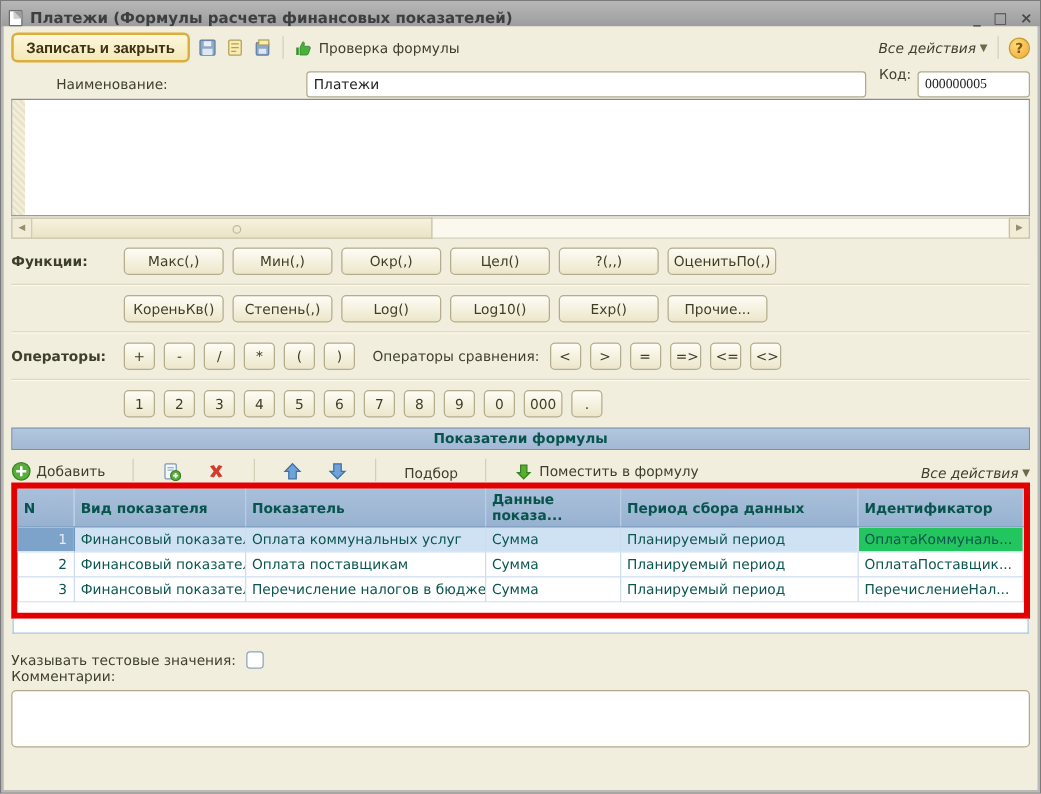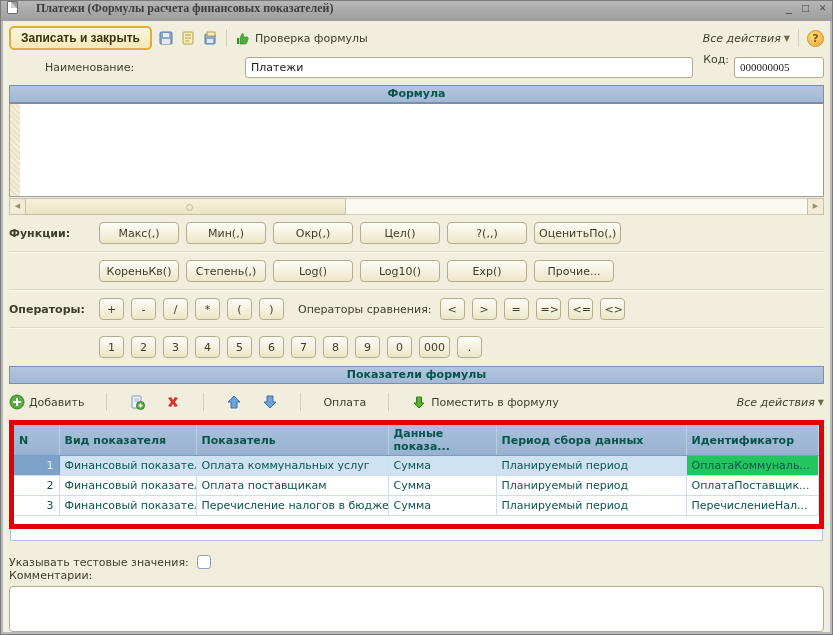--- a/index.html
+++ b/index.html
@@ -4,21 +4,21 @@
 <style>
   * { box-sizing: border-box; margin: 0; padding: 0; }
   html,body { background:#c9c9c9; }
   body { font-family:"DejaVu Sans", sans-serif; font-size:11px; color:#3f3e25; }
 
   .window { width:833px; height:635px; background:#f2eedd; border:1px solid #7a7a7a;
             box-shadow: inset 0 0 0 2px #b9b9b9; overflow:hidden; }
 
   
   .titlebar { height:20px; background:linear-gradient(#b7b7b7,#9d9d9d);
-              display:flex; align-items:flex-start; padding:0 6px; gap:18px;font-family:Liberation Serif, serif; }
+              display:flex; align-items:flex-end; padding:0 6px; gap:6px; }
   .doc-icon { width:11px; height:13px; background:#fdfdfd; border:1px solid #6d6d6d;
               border-radius:1px; position:relative; }
   .doc-icon:after { content:""; position:absolute; right:0; top:0; border:3px solid #9d9d9d;
               border-left-color:#cfcfcf; border-bottom-color:#cfcfcf; }
   .title-text { font-weight:bold; font-size:12px; color:#3e3e3e; flex:1;
                 white-space:nowrap; overflow:hidden; }
   .win-controls { display:flex; gap:10px; color:#4a4a4a; font-weight:bold; font-size:12px; }
   .win-controls span { cursor:default; line-height:14px; }
 
   .content { padding:4px 8px 14px 8px; }
@@ -74,21 +74,21 @@
           font-family:"DejaVu Sans", sans-serif; padding:0 4px; }
   .fbtn.wide { width:80px; }
   .fbtn.auto { min-width:80px; }
   .fbtn.small { width:25px; }
   .fbtn.num { width:25px; }
   .fbtn.num3 { width:31px; }
   .divider { border-top:1px solid #ddd8c2; border-bottom:1px solid #fbf8ec; margin-top:5px; }
   .cmp-label { font-weight:normal; color:#3e3e2d; margin:0 8px 0 14px; }
 
   
-  .tbl-toolbar { display:flex; align-items:center; gap:20px; height:34px; margin-top:1px; }
+  .tbl-toolbar { display:flex; align-items:flex-end; gap:20px; height:24px; margin-top:1px; }
   .tool-text { color:#3e3e2d; }
 
   
   .red-box { border:5px solid #e20000; margin-top:1px; background:#fff; }
   table.grid { width:100%; border-collapse:collapse; table-layout:fixed; }
   table.grid th { background:linear-gradient(#a9c0da,#97b2d1); color:#07544c; font-weight:bold;
                   text-align:left; padding:2px 5px; height:21px; font-size:11px;
                   border-right:1px solid #b9cde4; border-bottom:1px solid #7e9cbf; }
   table.grid td { height:20px; padding:1px 5px; color:#0b5650; font-size:11px; background:#fff;
                   border-right:1px solid #cdddee; border-bottom:1px solid #cdddee;
@@ -166,21 +166,20 @@
       <span class="help-btn">?</span>
     </div>
 
     <div class="name-row">
       <span class="name-label">Наименование:</span>
       <input class="text-input name-input" value="Платежи" style="">
       <span class="code-label">Код:</span>
       <input class="text-input code-input" value="000000005" style="">
     </div>
 
-    <div class="section-header">Формула</div>
     <div class="formula-area">
       <div class="formula-gutter"></div>
     </div>
     <div class="hscroll">
       <div class="scroll-arrow">◀</div>
       <div class="scroll-thumb"></div>
       <div class="scroll-track"></div>
       <div class="scroll-arrow">▶</div>
     </div>
 
@@ -284,21 +283,21 @@
         <svg width="16" height="16">
             <path d="M8 2l6 6h-3v6H5V8H2z" fill="#6fa3d8" stroke="#3f6fa8"></path>
           </svg>
       </span>
       <span class="icon16">
         <svg width="16" height="16">
             <path d="M8 14l6-6h-3V2H5v6H2z" fill="#6fa3d8" stroke="#3f6fa8"></path>
           </svg>
       </span>
       <span class="tool-sep"></span>
-      <span class="tool-text">Оплата</span>
+      <span class="tool-text">Подбор</span>
       <span class="tool-sep"></span>
       <span class="tool-link">
         <span class="icon16">
           <svg width="16" height="16">
               <path d="M8 14l5-5h-2.5V3h-5v6H3z" fill="#55b02f" stroke="#3a7f1f"></path>
             </svg>
         </span>
         <span>Поместить в формулу</span>
       </span>
       <span class="spacer"></span>

